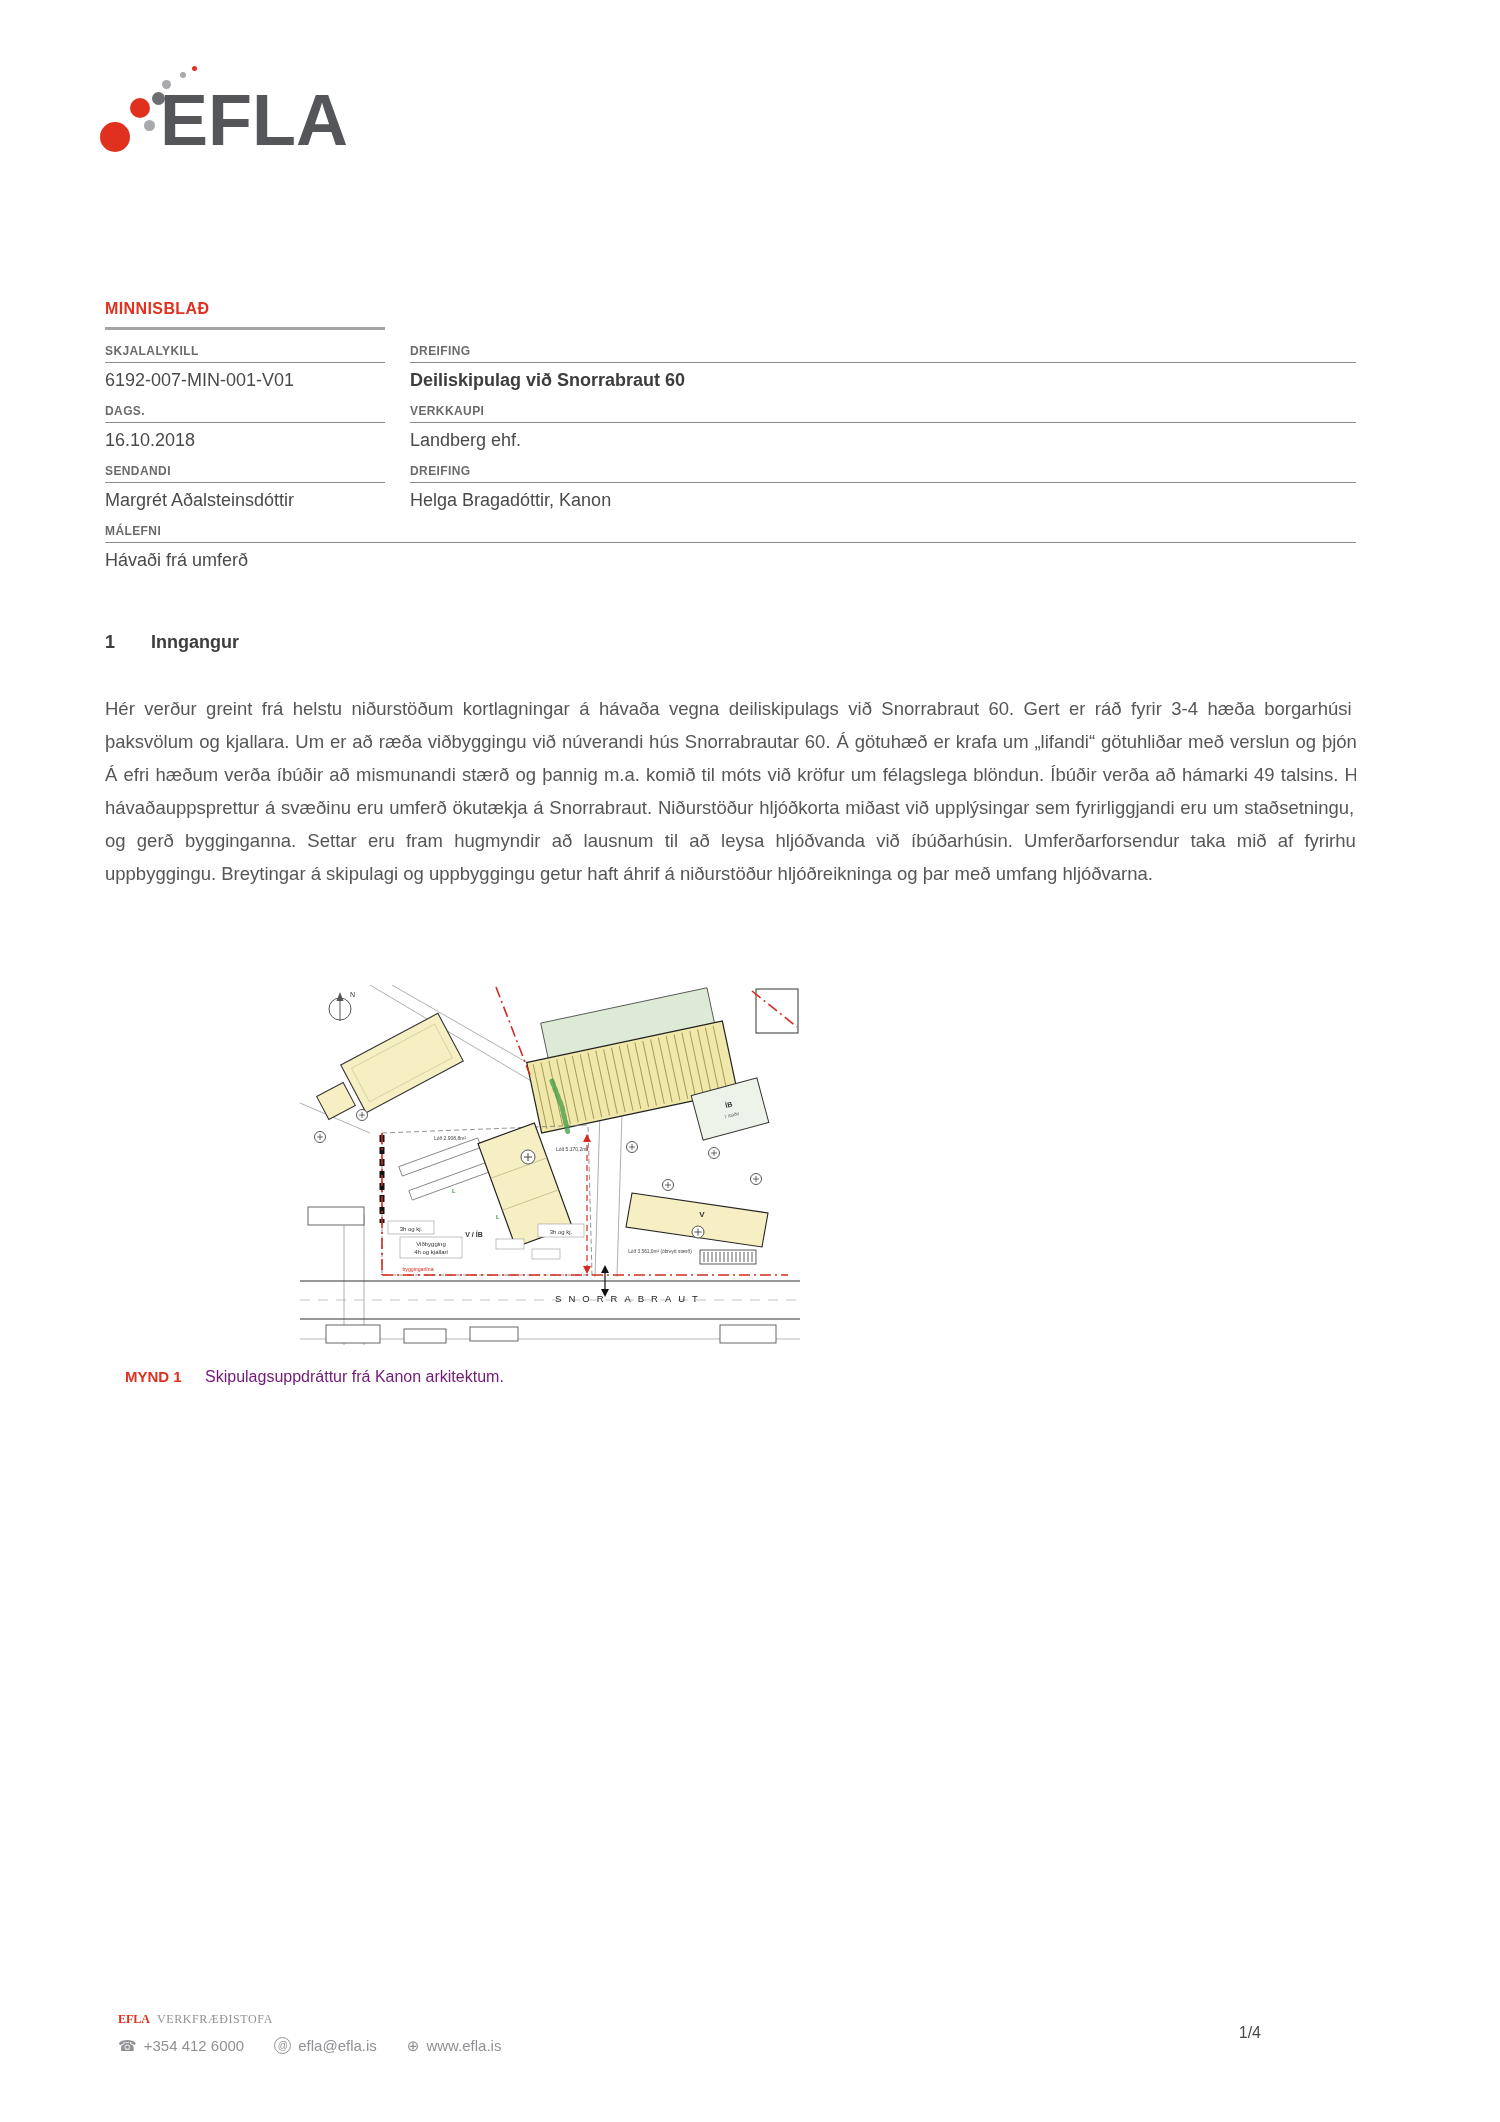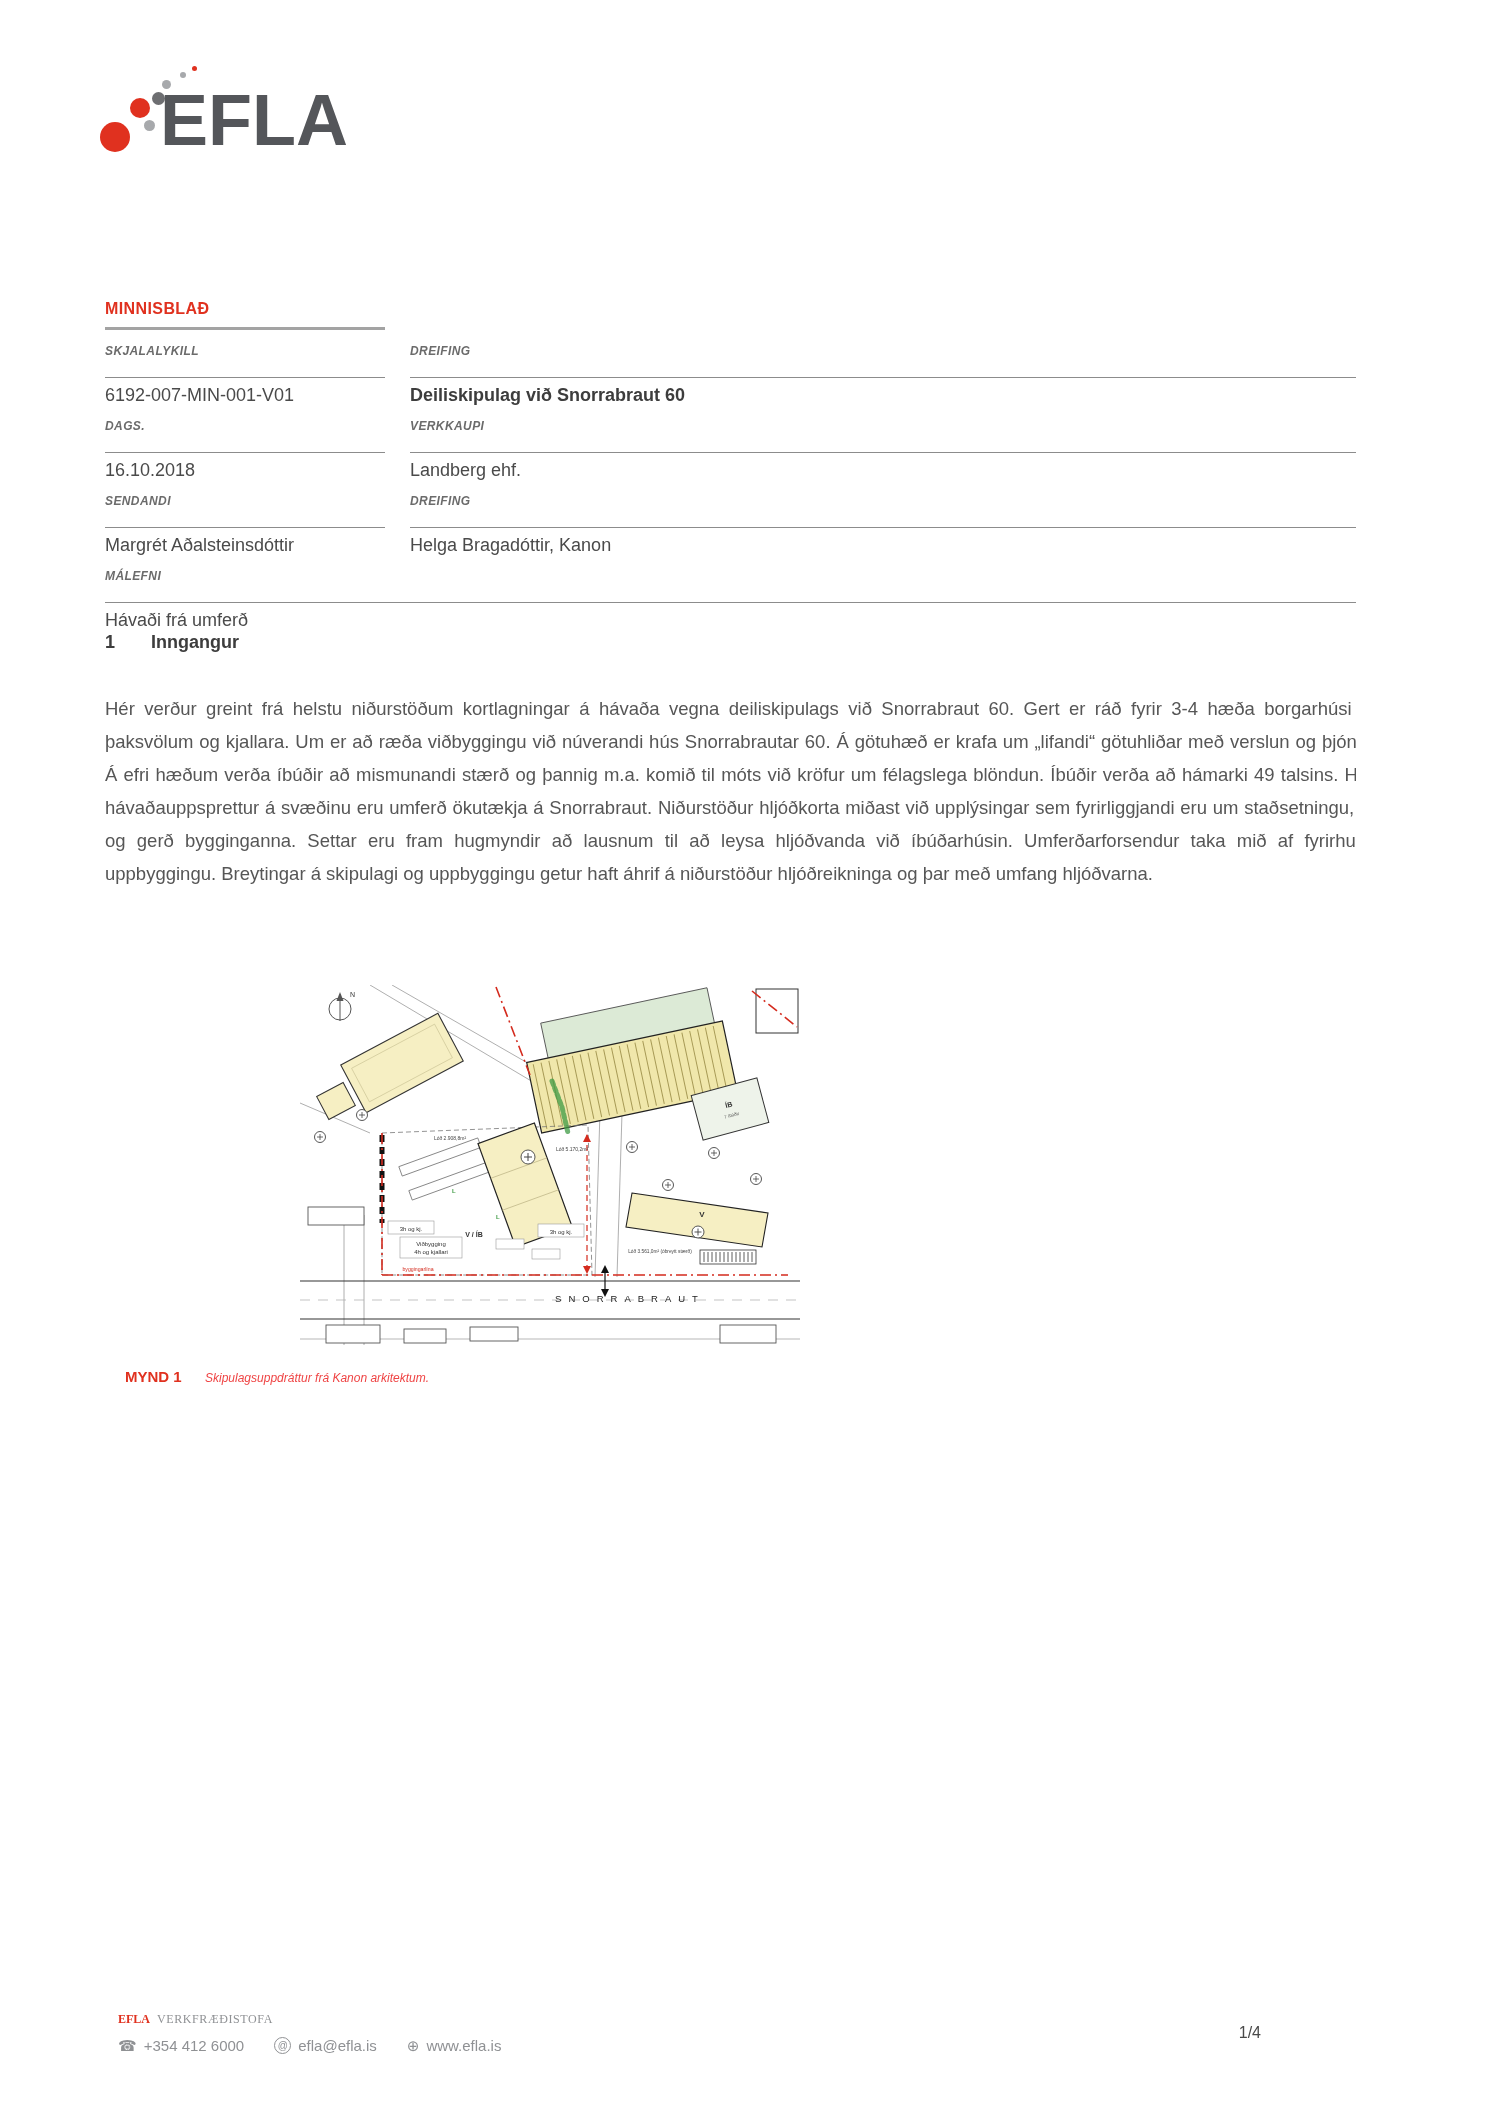--- a/index.html
+++ b/index.html
@@ -34,23 +34,22 @@
     letter-spacing: 0.4px; padding-bottom: 9px;
     border-bottom: 3px solid #a3a3a3;
   }
   .meta { position: absolute; left: 105px; top: 344px; width: 1292px; }
   .meta-row { display: flex; gap: 25px; margin-bottom: 13px; }
   .meta-cell.left  { flex: 0 0 280px; }
   .meta-cell.right { flex: 1; }
   .meta-cell.full  { flex: 1; }
   .meta-label {
     font-size: 12px; font-weight: bold; color: #6b6b6b;
-    letter-spacing: 0.4px; padding-bottom: 19px;
+    letter-spacing: 0.4px; padding-bottom: 4px;
     border-bottom: 1px solid #8c8c8c;
-    font-style: italic;
   }
   .meta-value { font-size: 18px; color: #4a4a4a; padding-top: 7px; min-height: 26px; }
   .meta-value.bold { font-weight: bold; color: #3d3d3d; }
 
   
   .section-heading {
     position: absolute; left: 105px; top: 632px;
     display: flex; font-size: 18px; font-weight: bold; color: #3d3d3d;
   }
   .section-heading .num { width: 46px; }
@@ -61,21 +60,21 @@
   }
 
   
   .figure { position: absolute; left: 300px; top: 985px; width: 500px; height: 360px; }
   .figure svg { display: block; font-family: "Liberation Sans", sans-serif; }
   .figure-caption {
     position: absolute; left: 105px; top: 1368px; width: 1292px;
     display: flex; align-items: baseline; margin-left: 20px;
   }
   .caption-label { color: #e0311f; font-weight: bold; font-size: 15px; flex: 0 0 80px; }
-  .caption-text { font-size: 12px; color: #ef4444; font-style: italic; }
+  .caption-text { font-size: 16px; color: #701a75; }
 
   
   .footer { position: absolute; left: 118px; top: 2012px; }
   .footer-brand { font-size: 12px; font-family: Liberation Serif, serif; }
   .footer-brand .brand { color: #e0311f; font-weight: bold; }
   .footer-brand .suffix { color: #8f9194; margin-left: 7px; letter-spacing: 0.6px; }
   .footer-contacts {
     margin-top: 10px; display: flex; gap: 30px;
     color: #8f9194; font-size: 15px; align-items: center;
   }

